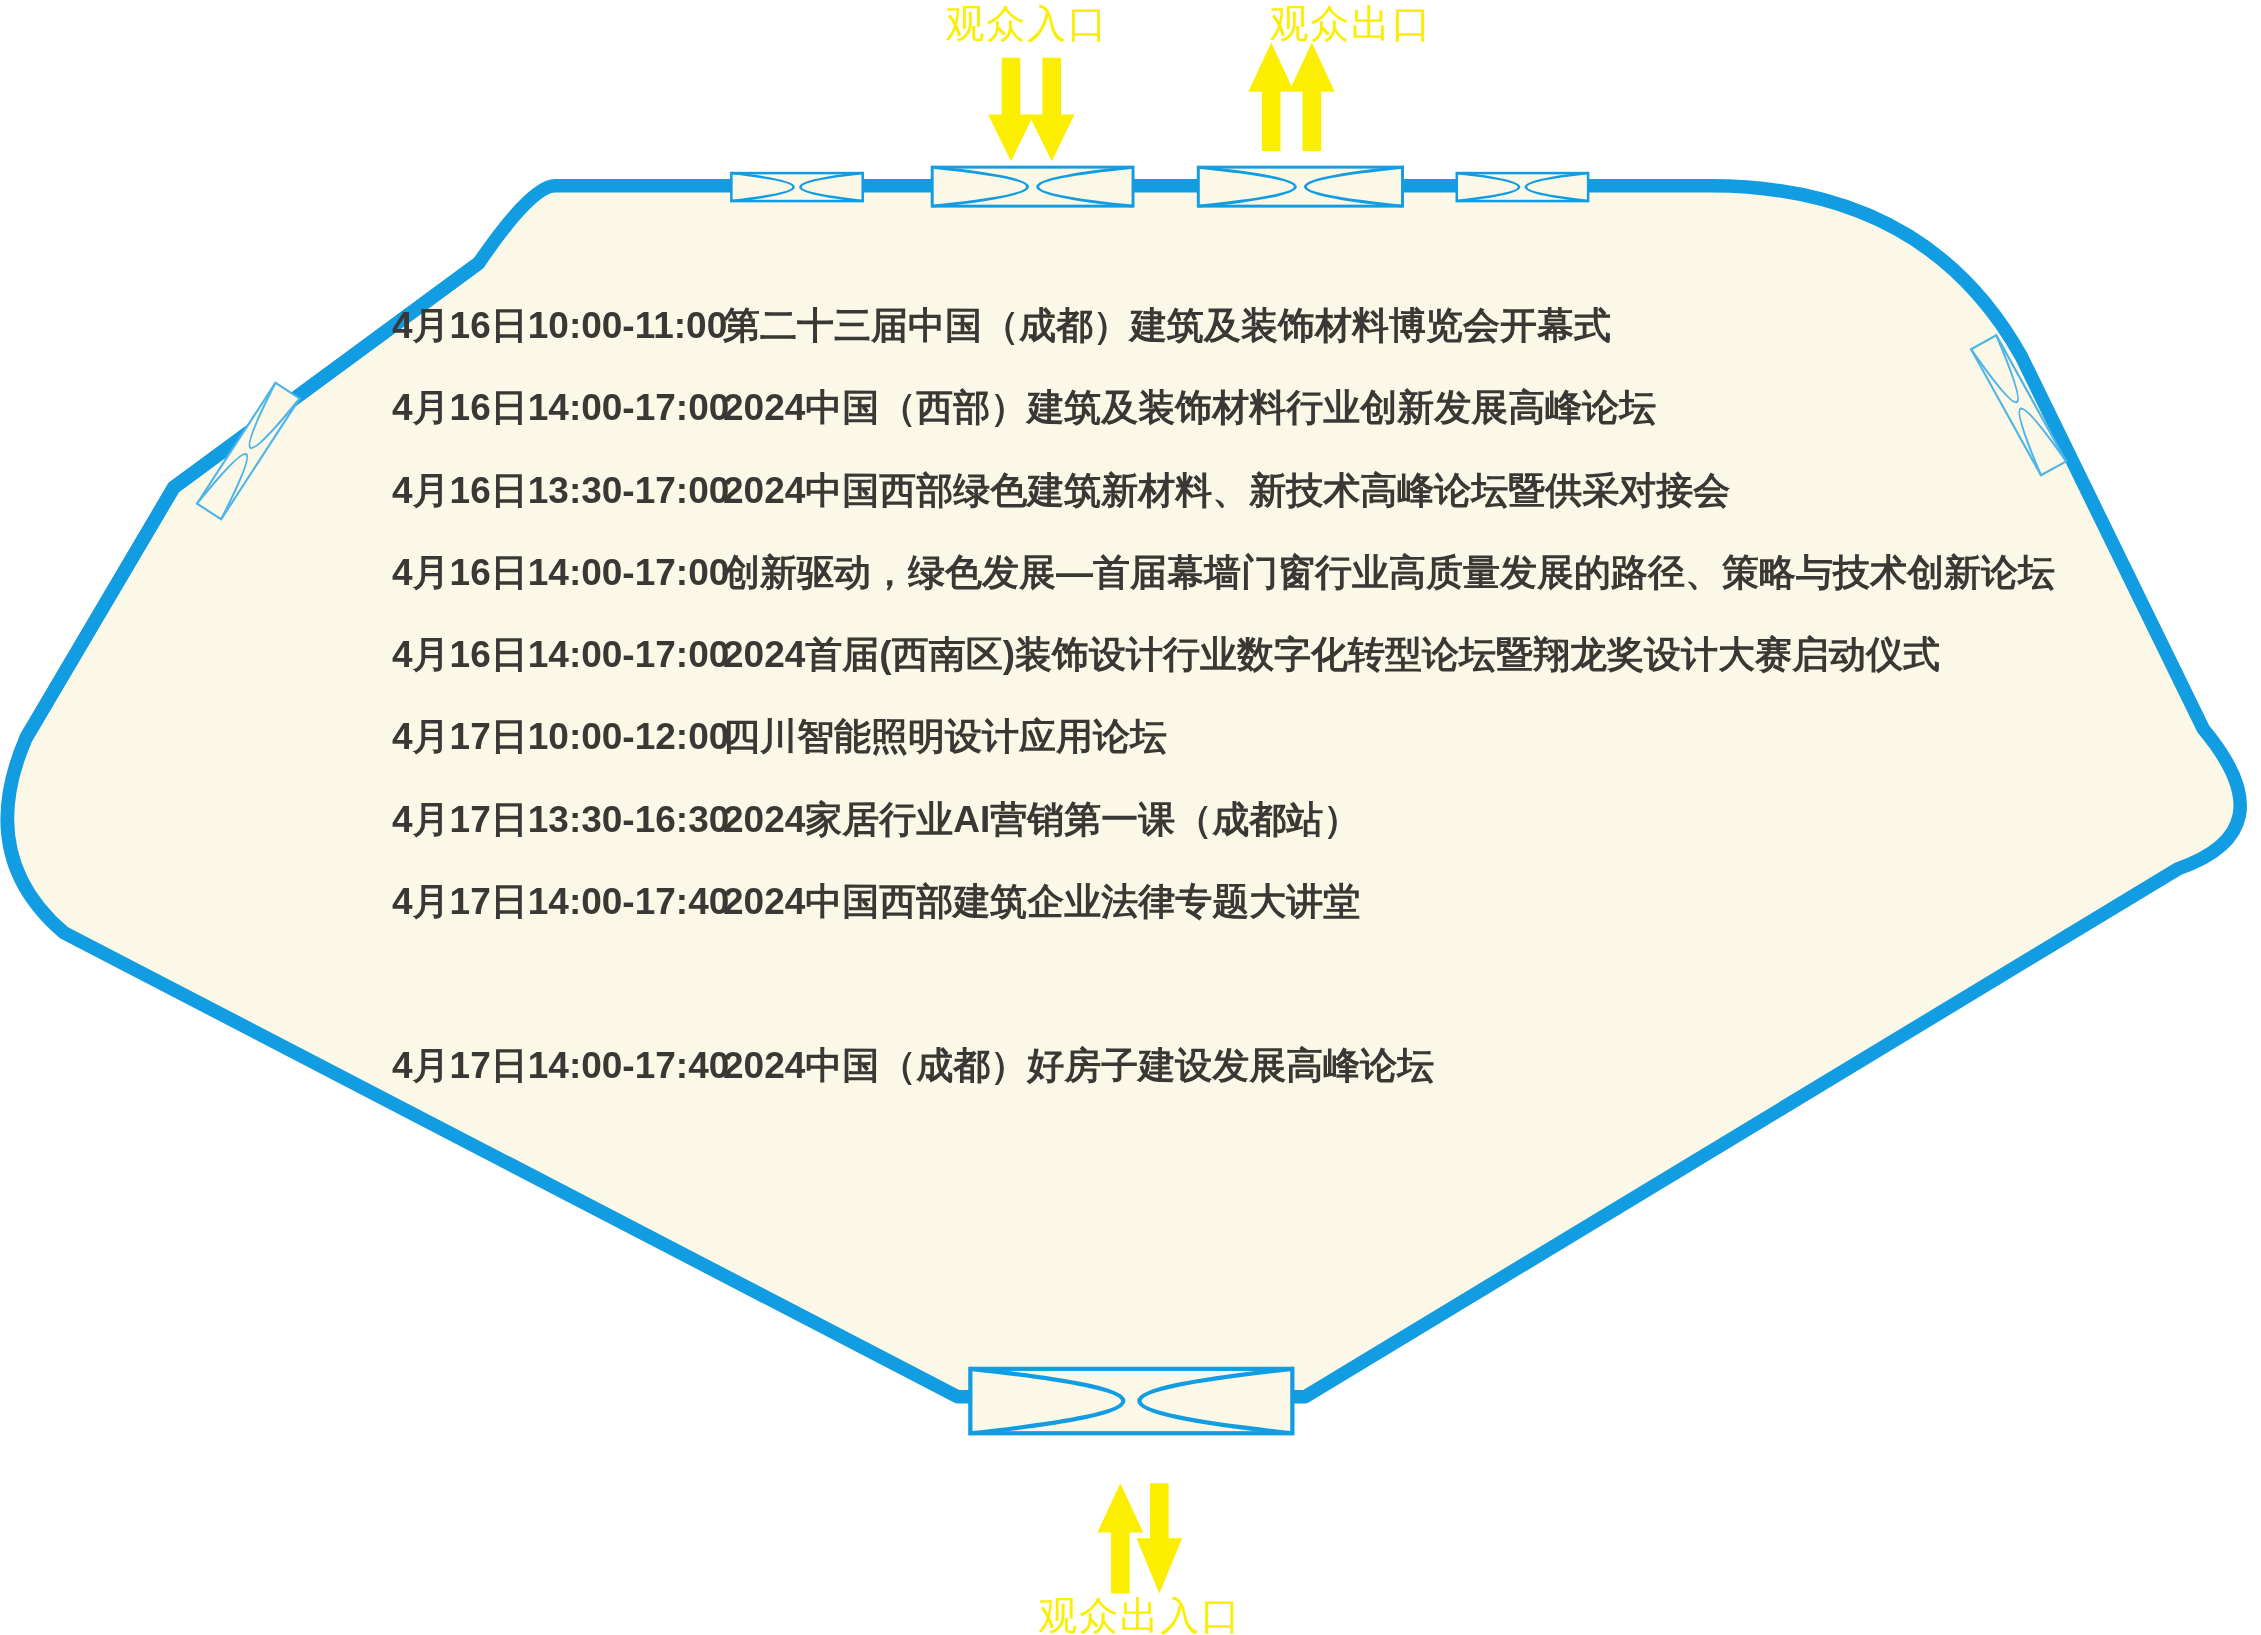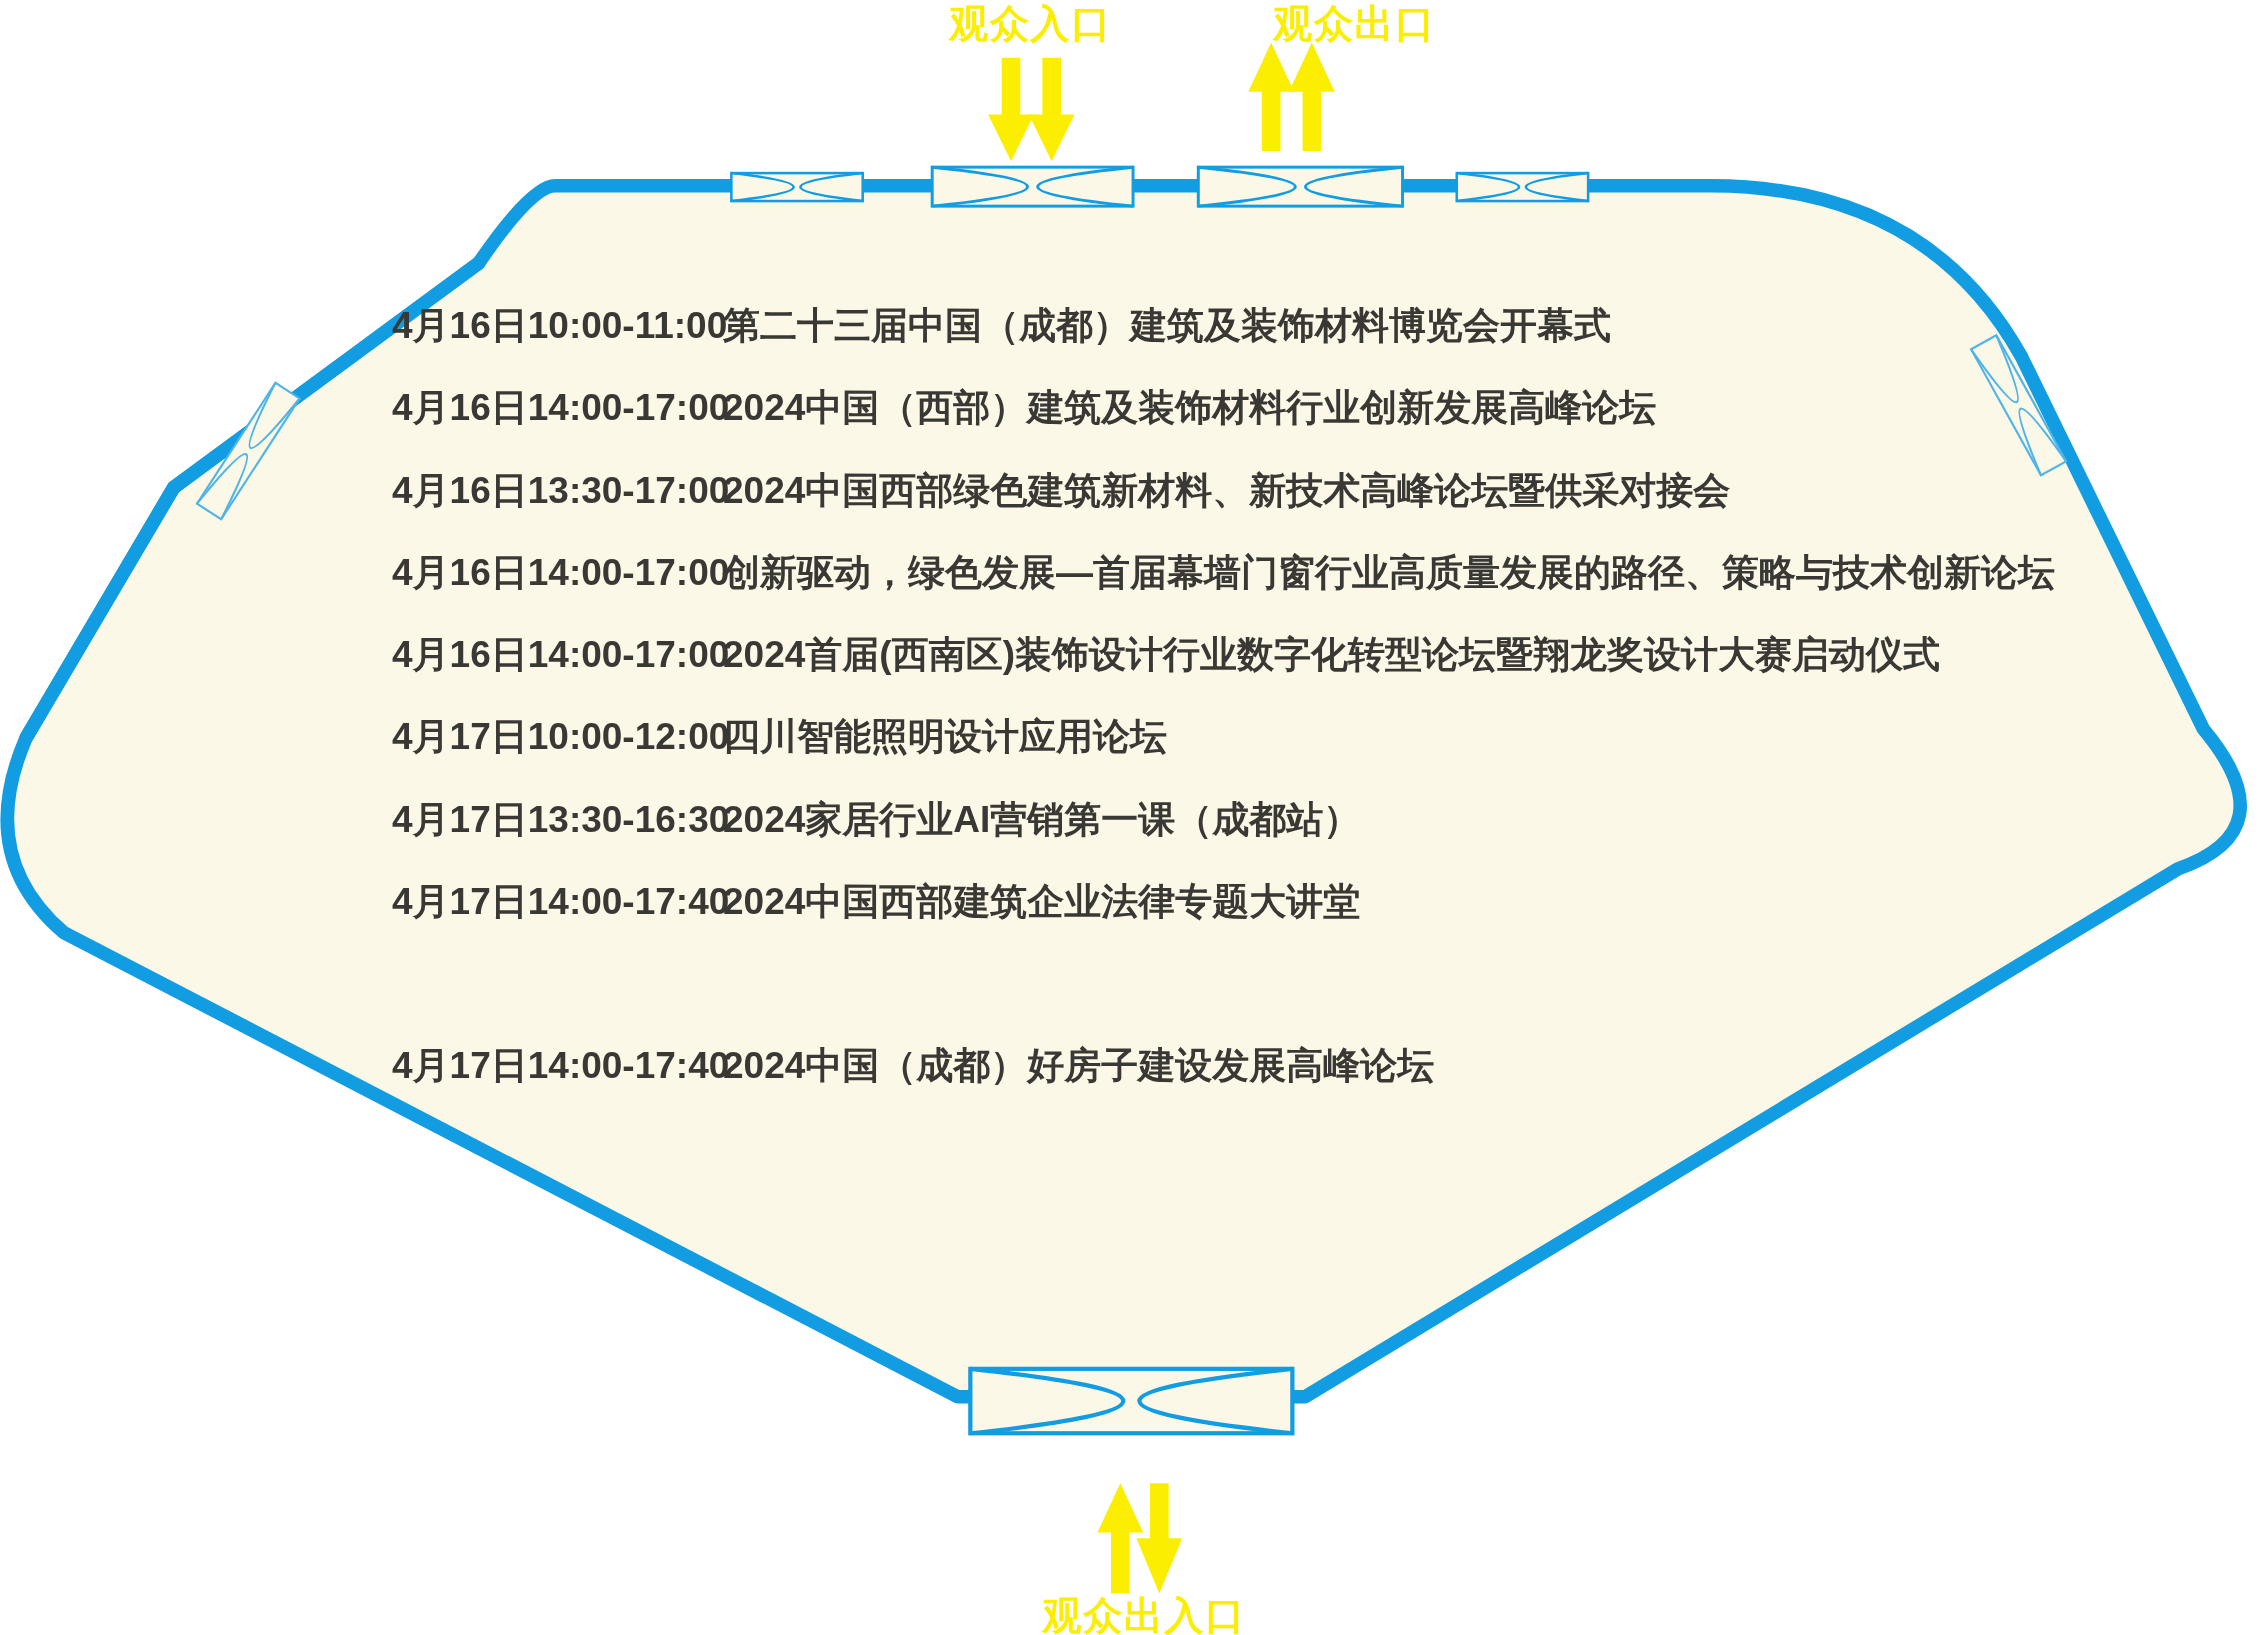--- a/index.html
+++ b/index.html
@@ -2,22 +2,22 @@
 <html style="font-size:13.6px"><head>
 <meta charset="utf-8">
 <style>
   html,body{margin:0;padding:0;background:#ffffff;}
   .stage{
     position:relative;width:2261px;height:1636px;background:#ffffff;overflow:hidden;
     font-family:"Liberation Sans","DejaVu Sans",sans-serif;
   }
   .stage svg{position:absolute;left:0;top:0;}
   .ylabel{
-    position:absolute;color:#FBEE00;font-weight:bold;font-size:39px;line-height:42px;
-    text-align:right;letter-spacing:1.7px;white-space:nowrap;
+    position:absolute;color:#FBEE00;font-weight:normal;font-size:39px;line-height:42px;
+    text-align:center;letter-spacing:1.7px;white-space:nowrap;
   }
   .schedule{position:absolute;left:0;top:0;width:100%;height:100%;}
   .row{
     position:absolute;left:392px;display:flex;align-items:flex-end;
     color:#3A3835;font-size:37px;line-height:44px;font-weight:600;white-space:nowrap;
   }
   .row .time{width:331px;flex:0 0 331px;letter-spacing:0px;}
   .row .title{flex:0 0 auto;}
 </style>
 </head>

